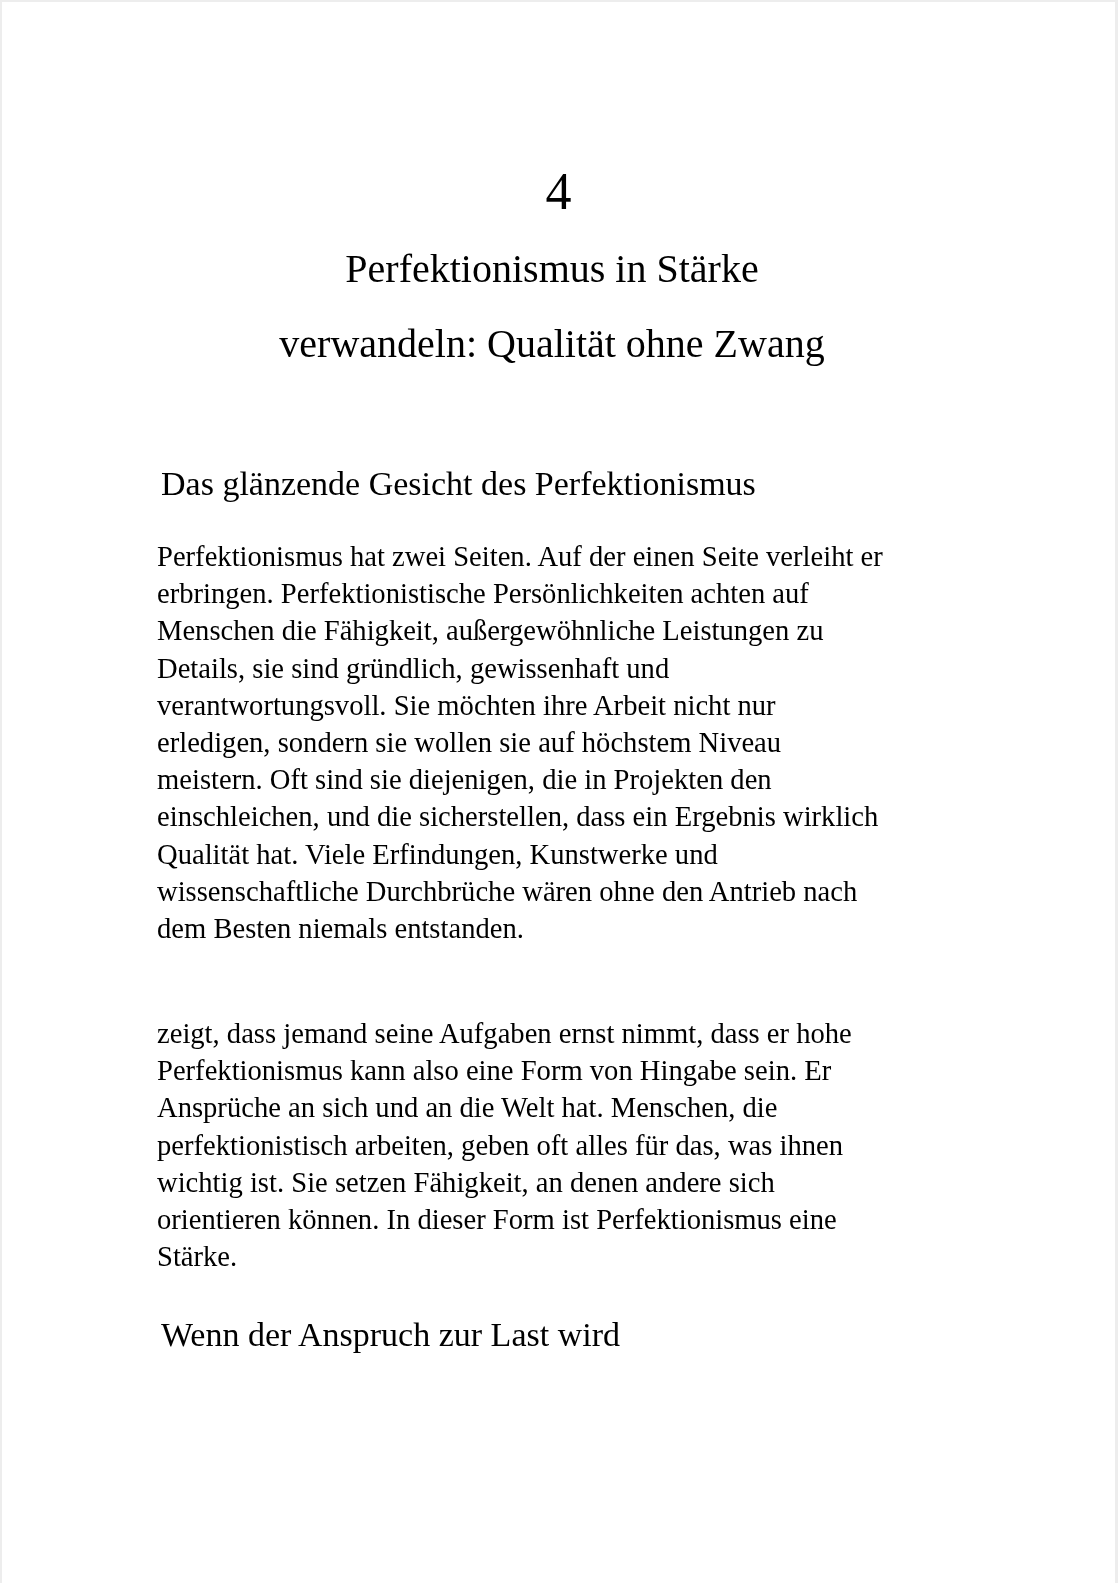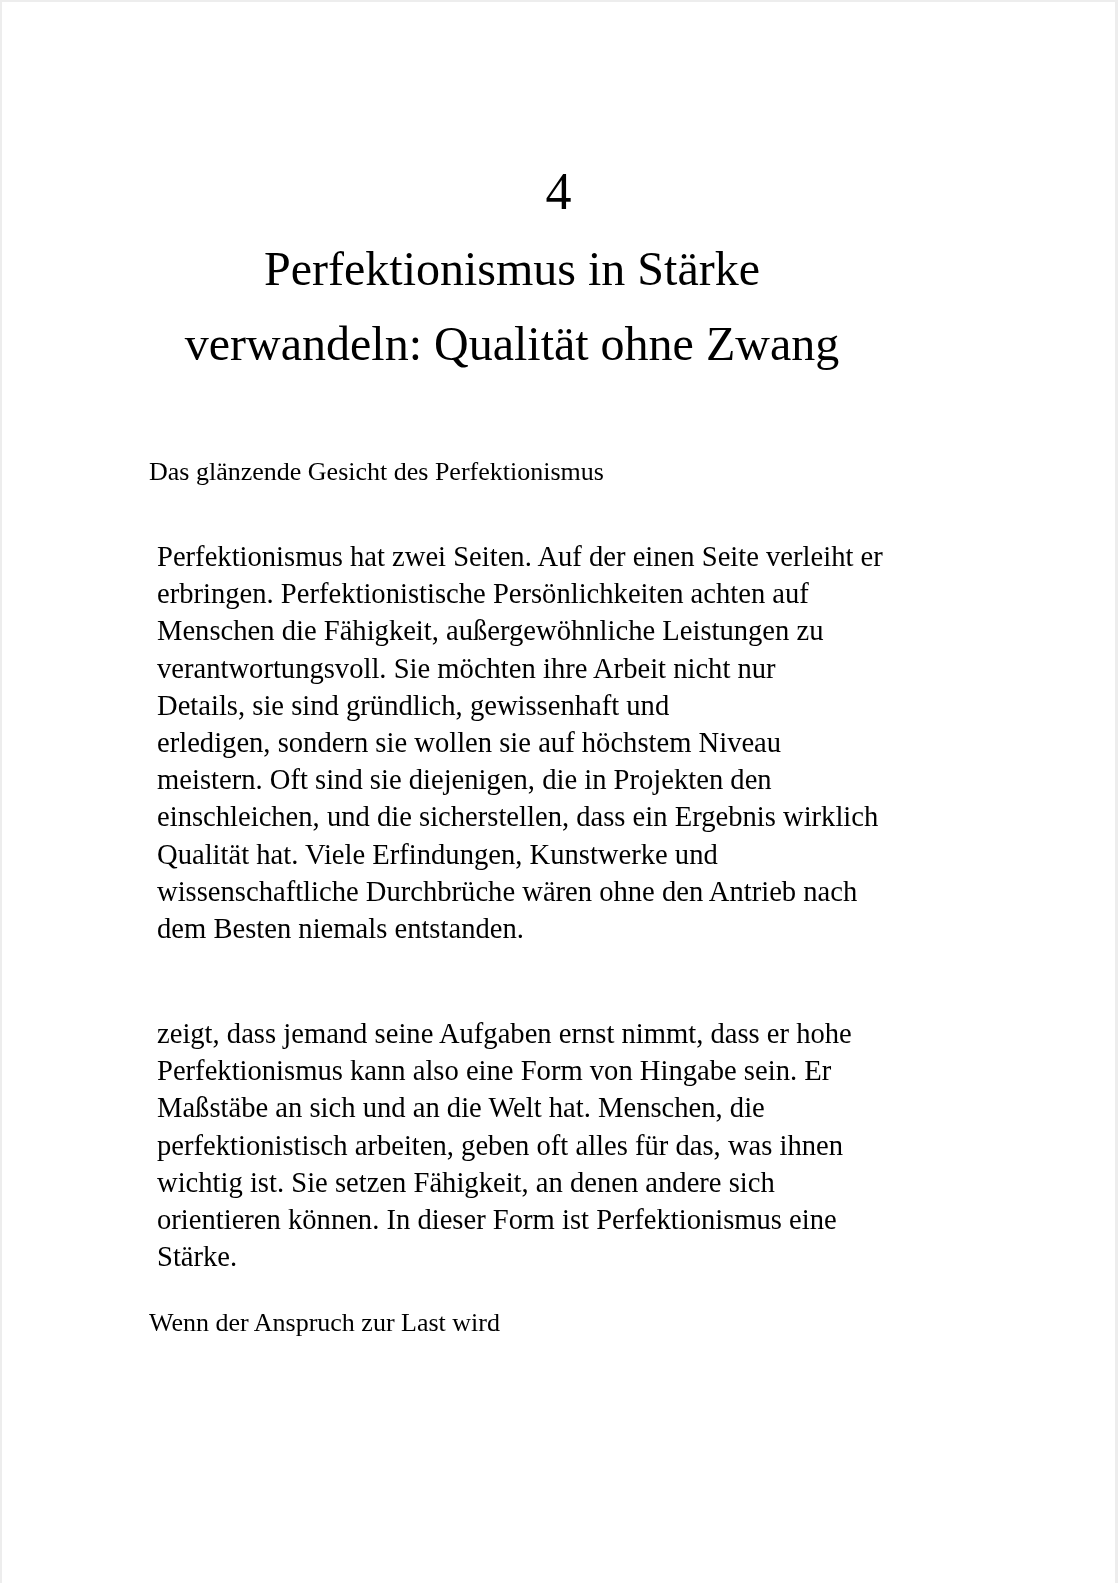--- a/index.html
+++ b/index.html
@@ -31,34 +31,35 @@
     text-align: center;
     font-size: 52px;
     line-height: 60px;
   }
   .chapter-title {
     position: absolute;
     left: 0;
     width: 1020px;
     top: 229px;
     text-align: center;
-    font-size: 48px;
+    font-size: 40px;
     line-height: 75px;
     margin: 0;
     font-weight: normal;
+    padding-left: 40px;
   }
   .chapter-title span {
     display: block;
   }
   .section-heading {
     position: absolute;
     left: 147px;
-    font-size: 26px;
+    font-size: 34px;
     line-height: 42px;
-    margin: 0;
+    margin: 12px;
     font-weight: normal;
     white-space: nowrap;
   }
   .paragraph {
     position: absolute;
     left: 147px;
     width: 830px;
     font-size: 28.6px;
     line-height: 37.2px;
     margin: 8px;
@@ -79,34 +80,34 @@
     <span>Perfektionismus in Stärke</span>
     <span>verwandeln: Qualität ohne Zwang</span>
   </h1>
 
   <h2 class="section-heading" style="top:449px;">Das glänzende Gesicht des Perfektionismus</h2>
 
   <p class="paragraph" style="top:528px;">
     <span>Perfektionismus hat zwei Seiten. Auf der einen Seite verleiht er</span>
     <span>erbringen. Perfektionistische Persönlichkeiten achten auf</span>
     <span>Menschen die Fähigkeit, außergewöhnliche Leistungen zu</span>
+    <span>Details, sie sind gründlich, gewissenhaft und</span>
     <span>verantwortungsvoll. Sie möchten ihre Arbeit nicht nur</span>
-    <span>Details, sie sind gründlich, gewissenhaft und</span>
     <span>erledigen, sondern sie wollen sie auf höchstem Niveau</span>
     <span>meistern. Oft sind sie diejenigen, die in Projekten den</span>
     <span>einschleichen, und die sicherstellen, dass ein Ergebnis wirklich</span>
     <span>Qualität hat. Viele Erfindungen, Kunstwerke und</span>
     <span>wissenschaftliche Durchbrüche wären ohne den Antrieb nach</span>
     <span>dem Besten niemals entstanden.</span>
   </p>
 
   <p class="paragraph" style="top:1005px;">
     <span>zeigt, dass jemand seine Aufgaben ernst nimmt, dass er hohe</span>
     <span>Perfektionismus kann also eine Form von Hingabe sein. Er</span>
-    <span>Maßstäbe an sich und an die Welt hat. Menschen, die</span>
+    <span>Ansprüche an sich und an die Welt hat. Menschen, die</span>
     <span>perfektionistisch arbeiten, geben oft alles für das, was ihnen</span>
     <span>wichtig ist. Sie setzen Fähigkeit, an denen andere sich</span>
     <span>orientieren können. In dieser Form ist Perfektionismus eine</span>
     <span>Stärke.</span>
   </p>
 
   <h2 class="section-heading" style="top:1300px;text-align:right;">Wenn der Anspruch zur Last wird</h2>
 
 </div>
 

